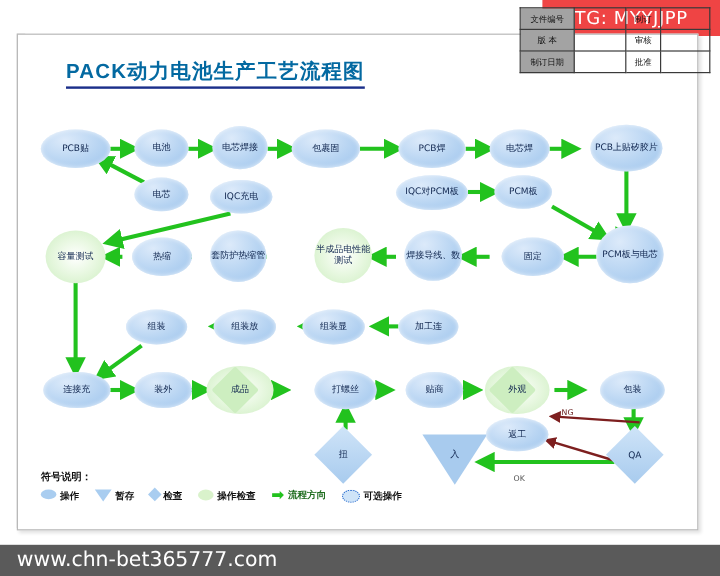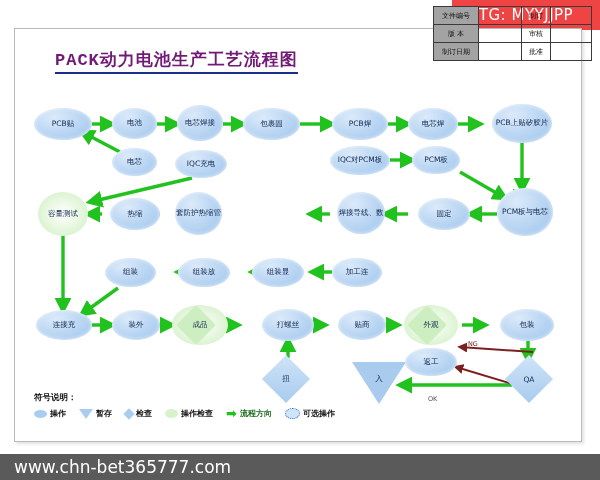--- a/index.html
+++ b/index.html
@@ -24,23 +24,23 @@
   
   .hdr-table{position:absolute;right:8px;top:6px;border-collapse:collapse;}
   .hdr-table td{border:1px solid #3a3a3a;height:15px;font-size:7px;color:#111;
                 text-align:center;font-family:"DejaVu Sans",sans-serif;}
   .hdr-lbl{width:42px;background:#a3a3a3;}
   .hdr-val{width:40px;}
   .hdr-lbl2{width:26px;}
   .hdr-val2{width:38px;}
 
   
-  .title{position:absolute;left:55px;top:48px;font-size:17px;color:#701a75;font-weight:bold;
+  .title{position:absolute;left:55px;top:48px;font-size:17px;color:#0369a1;font-weight:bold;
          letter-spacing:1px;border-bottom:2px solid #1b2f8a;padding-bottom:1px;
-         font-family:Liberation Mono, monospace;}
+         font-family:Liberation Sans, sans-serif;}
 
   
   .wires{position:absolute;left:0;top:0;width:600px;height:480px;pointer-events:none;}
 
   
   .node{position:absolute;display:flex;align-items:center;justify-content:center;
         text-align:center;font-size:7.5px;color:#10264f;line-height:1.15;
         font-family:"DejaVu Sans",sans-serif;}
   .ell{border-radius:50%;
        background:radial-gradient(ellipse at 35% 28%,#dceafa 0%,#b7d4f2 55%,#9cc3ec 100%);
@@ -52,21 +52,21 @@
         transform:rotate(45deg);}
   .diam-label{position:absolute;display:flex;align-items:center;justify-content:center;
         font-size:7.5px;color:#10264f;font-family:"DejaVu Sans",sans-serif;}
   .tri{position:absolute;width:0;height:0;}
 
   
   .legend{position:absolute;left:34px;top:392px;font-size:8px;color:#111;font-weight:bold;
           font-family:"DejaVu Sans",sans-serif;}
   .legend-title{font-size:8.5px;margin-bottom:3px;}
   .legend-row{display:flex;align-items:center;gap:3px;}
-  .lg-item{display:flex;align-items:center;gap:3px;margin-right:10px;}
+  .lg-item{display:flex;gap:3px;margin-right:10px;}
   .lg-ell{width:13px;height:8px;border-radius:50%;background:#a9cdf0;}
   .lg-tri{width:0;height:0;border-left:7px solid transparent;border-right:7px solid transparent;
           border-top:10px solid #a9cdf0;}
   .lg-diam{width:8px;height:8px;background:#a9cdf0;transform:rotate(45deg);}
   .lg-green{width:13px;height:9px;border-radius:50%;background:#d9f2cb;}
   .lg-arrow{color:#22c21e;font-size:13px;line-height:1;}
   .lg-dot{width:13px;height:9px;border-radius:50%;border:1.3px dotted #2f6fd0;background:#cfe4f8;}
   .lg-txt{font-size:8px;}
 
   .edge-lbl{position:absolute;font-size:6.5px;color:#6b2222;font-family:"DejaVu Sans",sans-serif;}
@@ -180,20 +180,21 @@
   <div class="node ell" style="left:492px;top:104px;width:60px;height:39px;">PCB上贴矽胶片</div>
 
   <div class="node ell" style="left:112px;top:148px;width:45px;height:28px;">电芯</div>
   <div class="node ell" style="left:175px;top:150px;width:52px;height:28px;">IQC充电</div>
   <div class="node ell" style="left:330px;top:146px;width:60px;height:29px;">IQC对PCM板</div>
   <div class="node ell" style="left:412px;top:146px;width:48px;height:28px;">PCM板</div>
 
   <div class="node ell-green" style="left:38px;top:192px;width:50px;height:44px;">容量测试</div>
   <div class="node ell" style="left:110px;top:198px;width:50px;height:32px;">热缩</div>
   <div class="node ell" style="left:175px;top:192px;width:47px;height:43px;">套防护热缩管</div>
+  <div class="node ell-green" style="left:262px;top:190px;width:48px;height:46px;">半成品电性能测试</div>
   <div class="node ell" style="left:337px;top:192px;width:48px;height:42px;">焊接导线、数</div>
   <div class="node ell" style="left:418px;top:198px;width:52px;height:32px;">固定</div>
   <div class="node ell" style="left:497px;top:188px;width:56px;height:48px;">PCM板与电芯</div>
 
   <div class="node ell" style="left:105px;top:258px;width:51px;height:29px;">组装</div>
   <div class="node ell" style="left:178px;top:258px;width:52px;height:29px;">组装放</div>
   <div class="node ell" style="left:252px;top:258px;width:52px;height:29px;">组装显</div>
   <div class="node ell" style="left:332px;top:258px;width:50px;height:29px;">加工连</div>
 
   <div class="node ell" style="left:36px;top:310px;width:56px;height:30px;">连接充</div>

